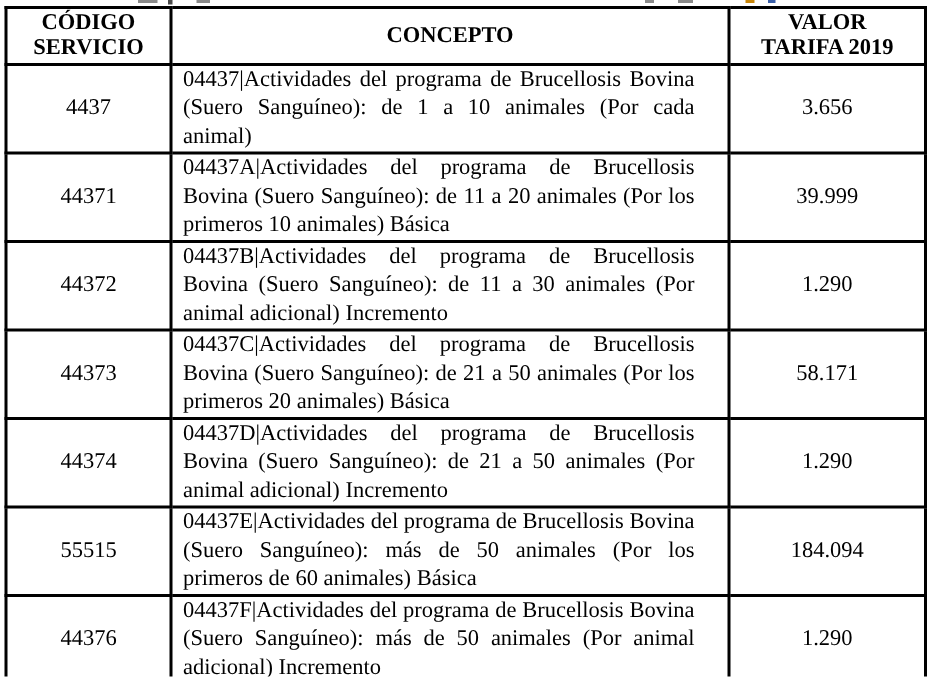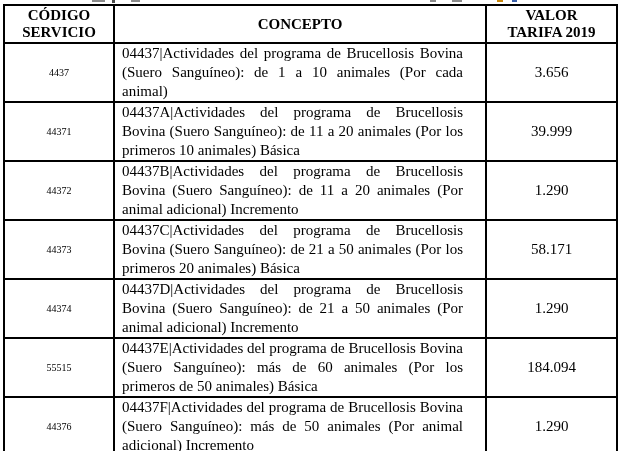--- a/index.html
+++ b/index.html
@@ -55,21 +55,21 @@
     font-size: 15px;
     line-height: 17px;
     text-align: center;
     vertical-align: middle;
     white-space: pre-line;
     padding: 1px 2px;
   }
   td.codigo {
     text-align: center;
     vertical-align: middle;
-    font-size: 10px;
+    font-size: 15px;
     padding: 0 2px;
   }
   td.concepto {
     text-align: justify;
     vertical-align: top;
     font-size: 15px;
     line-height: 19px;
     padding: 0px 22px 0px 7px;
   }
   td.valor {
@@ -118,39 +118,39 @@
   </tr>
 
   <tr>
     <td class="codigo">44371</td>
     <td class="concepto">04437A|Actividades del programa de Brucellosis Bovina (Suero Sanguíneo): de 11 a 20 animales (Por los primeros 10 animales) Básica</td>
     <td class="valor">39.999</td>
   </tr>
 
   <tr>
     <td class="codigo">44372</td>
-    <td class="concepto">04437B|Actividades del programa de Brucellosis Bovina (Suero Sanguíneo): de 11 a 20 animales (Por animal adicional) Incremento</td>
+    <td class="concepto">04437B|Actividades del programa de Brucellosis Bovina (Suero Sanguíneo): de 11 a 30 animales (Por animal adicional) Incremento</td>
     <td class="valor">1.290</td>
   </tr>
 
   <tr>
     <td class="codigo">44373</td>
     <td class="concepto">04437C|Actividades del programa de Brucellosis Bovina (Suero Sanguíneo): de 21 a 50 animales (Por los primeros 20 animales) Básica</td>
     <td class="valor">58.171</td>
   </tr>
 
   <tr>
     <td class="codigo">44374</td>
     <td class="concepto">04437D|Actividades del programa de Brucellosis Bovina (Suero Sanguíneo): de 21 a 50 animales (Por animal adicional) Incremento</td>
     <td class="valor">1.290</td>
   </tr>
 
   <tr>
     <td class="codigo">55515</td>
-    <td class="concepto">04437E|Actividades del programa de Brucellosis Bovina (Suero Sanguíneo): más de 60 animales (Por los primeros de 50 animales) Básica</td>
+    <td class="concepto">04437E|Actividades del programa de Brucellosis Bovina (Suero Sanguíneo): más de 50 animales (Por los primeros de 60 animales) Básica</td>
     <td class="valor">184.094</td>
   </tr>
 
   <tr>
     <td class="codigo">44376</td>
     <td class="concepto">04437F|Actividades del programa de Brucellosis Bovina (Suero Sanguíneo): más de 50 animales (Por animal adicional) Incremento</td>
     <td class="valor">1.290</td>
   </tr>
 </tbody>
 </table>

